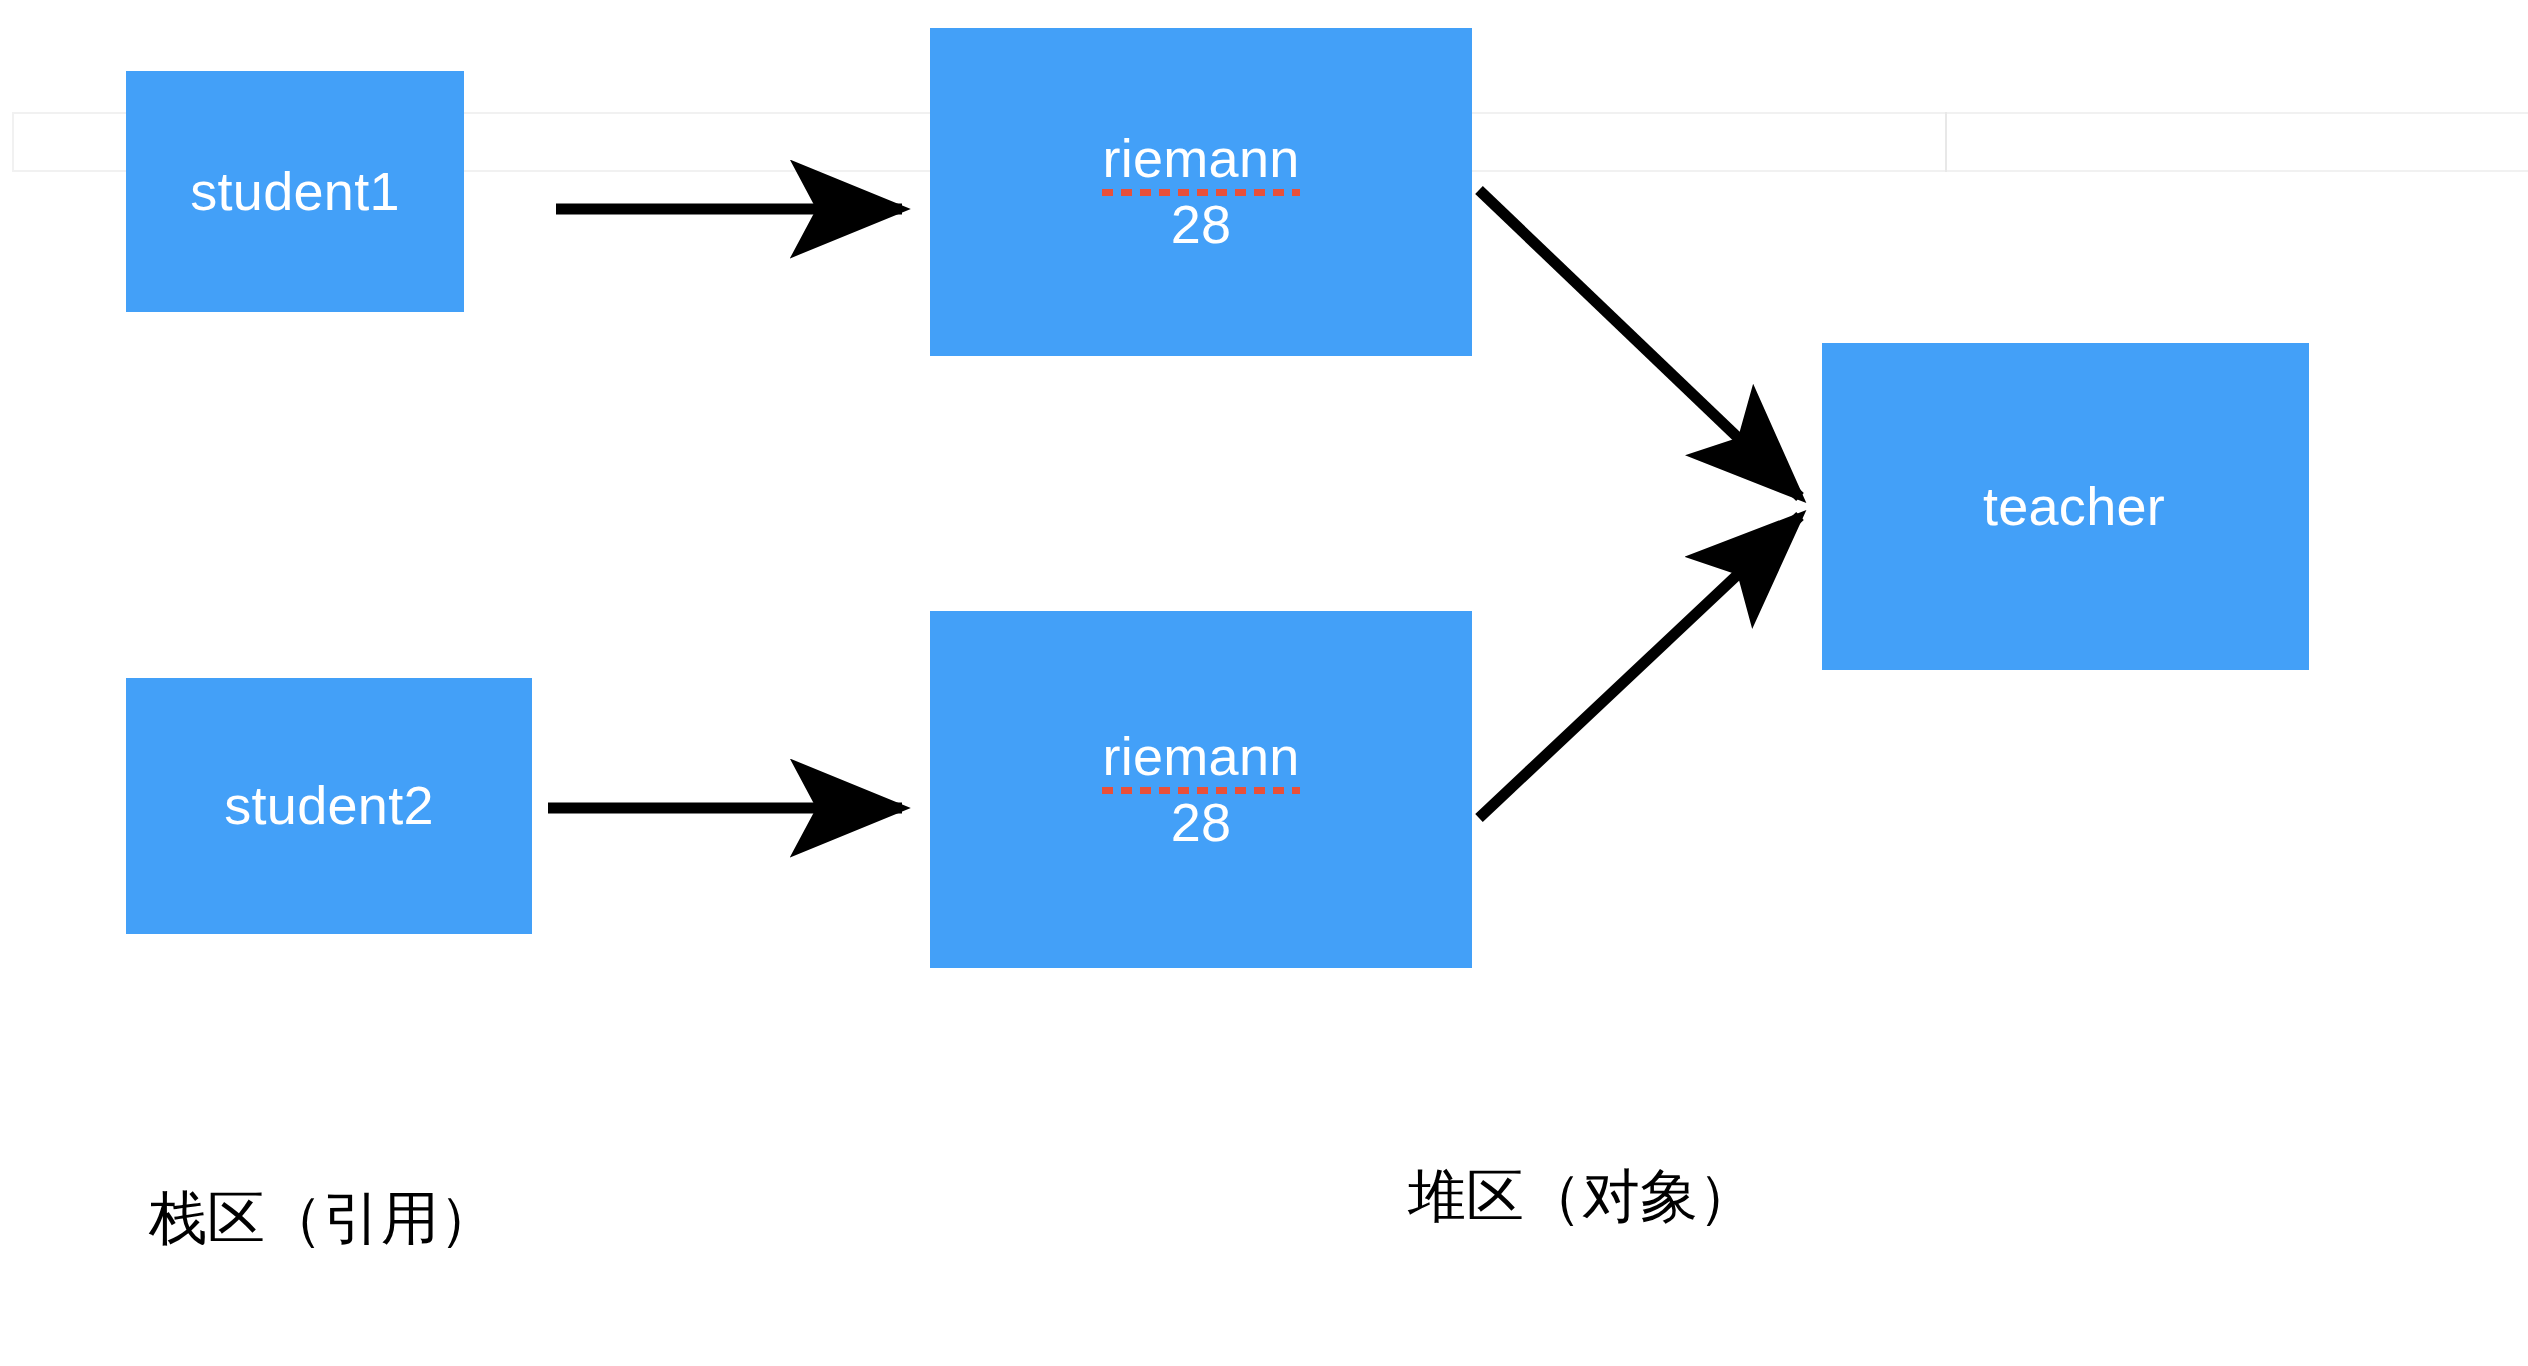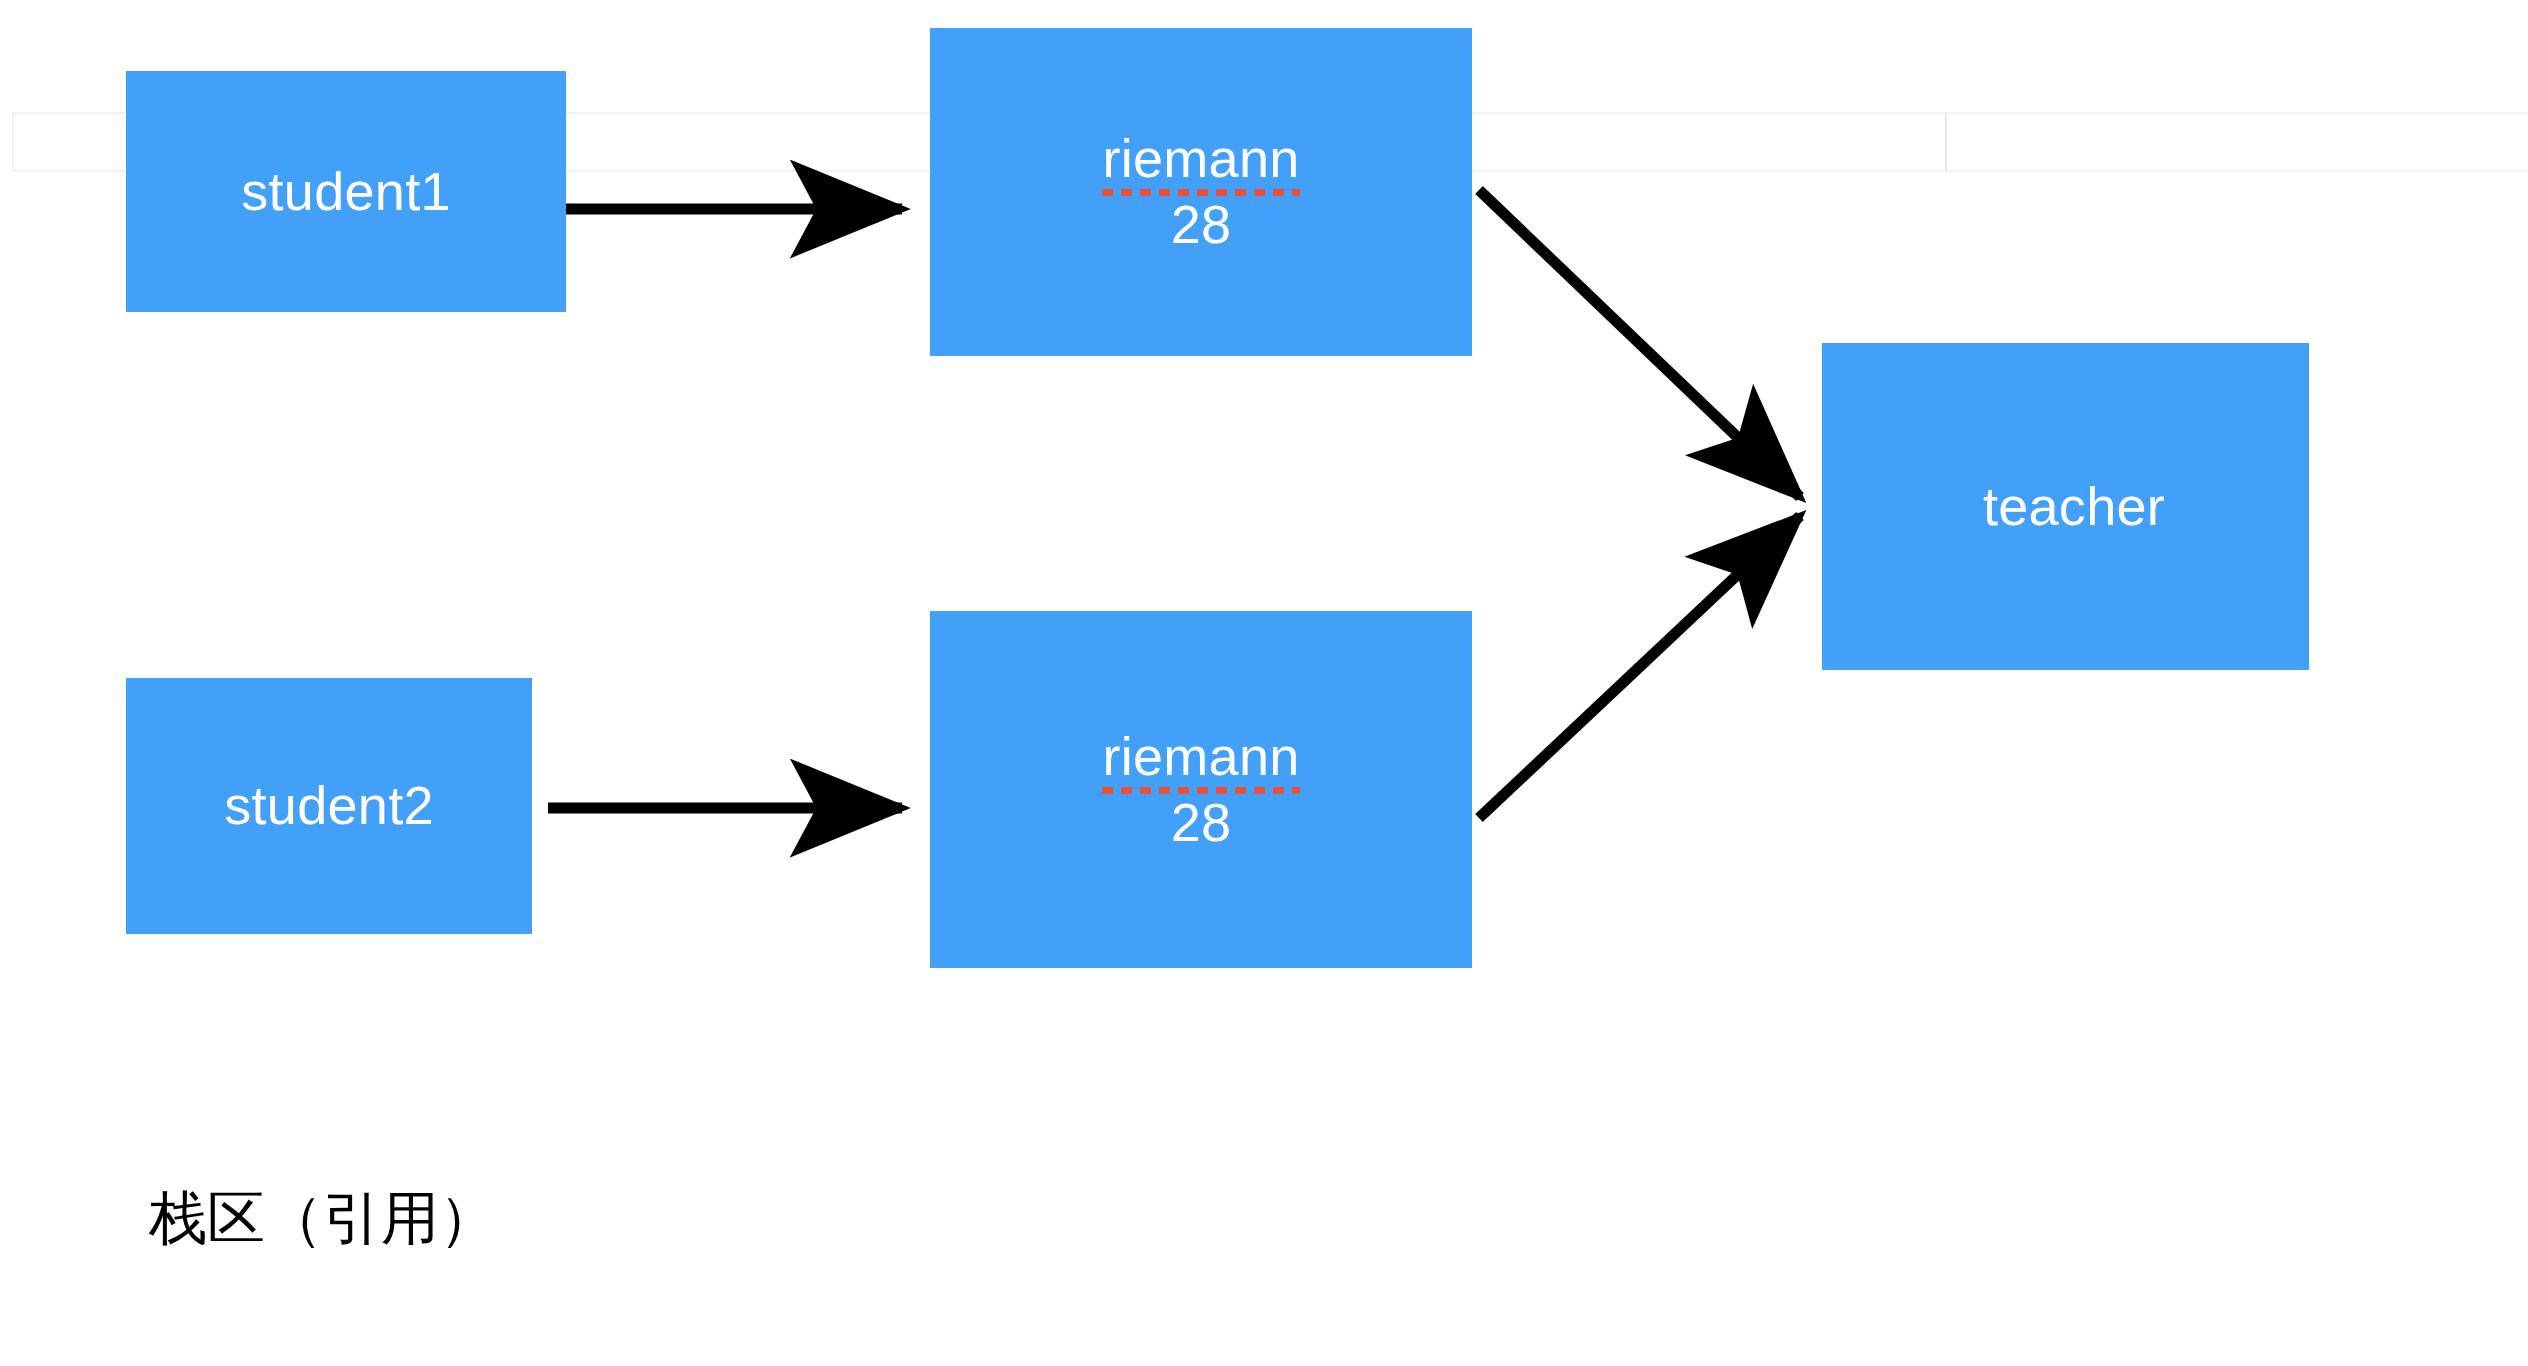--- a/index.html
+++ b/index.html
@@ -50,21 +50,21 @@
     align-items: center;
     justify-content: center;
     text-align: center;
     line-height: 1.18;
     font-size: 54px;
     font-weight: 400;
     letter-spacing: 0.3px;
     -webkit-font-smoothing: antialiased;
   }
 
-  #node-student1 { left: 126px; top: 71px;  width: 440px; height: 241px; }
+  #node-student1 { left: 126px; top: 71px;  width: 338px; height: 241px; }
   #node-student2 { left: 126px; top: 678px; width: 406px; height: 256px; }
   #node-riemann-top    { left: 930px; top: 28px;  width: 542px; height: 328px; }
   #node-riemann-bottom { left: 930px; top: 611px; width: 542px; height: 357px; }
   #node-teacher        { left: 1822px; top: 343px; width: 470px; height: 327px; padding-left: 17px; }
 
   .node-line { display: block; }
   
   .misspelled {
     position: relative;
     display: inline-block;
@@ -146,14 +146,15 @@
   <div class="node" id="node-riemann-bottom">
     <span class="node-line misspelled">riemann</span>
     <span class="node-line">28</span>
   </div>
 
   <div class="node" id="node-teacher">
     <span class="node-line">teacher</span>
   </div>
 
   <div class="region-label" id="label-stack">栈区（引用）</div>
+  <div class="region-label" id="label-heap">堆区（对象）</div>
 
 </div>
 
 </body></html>

